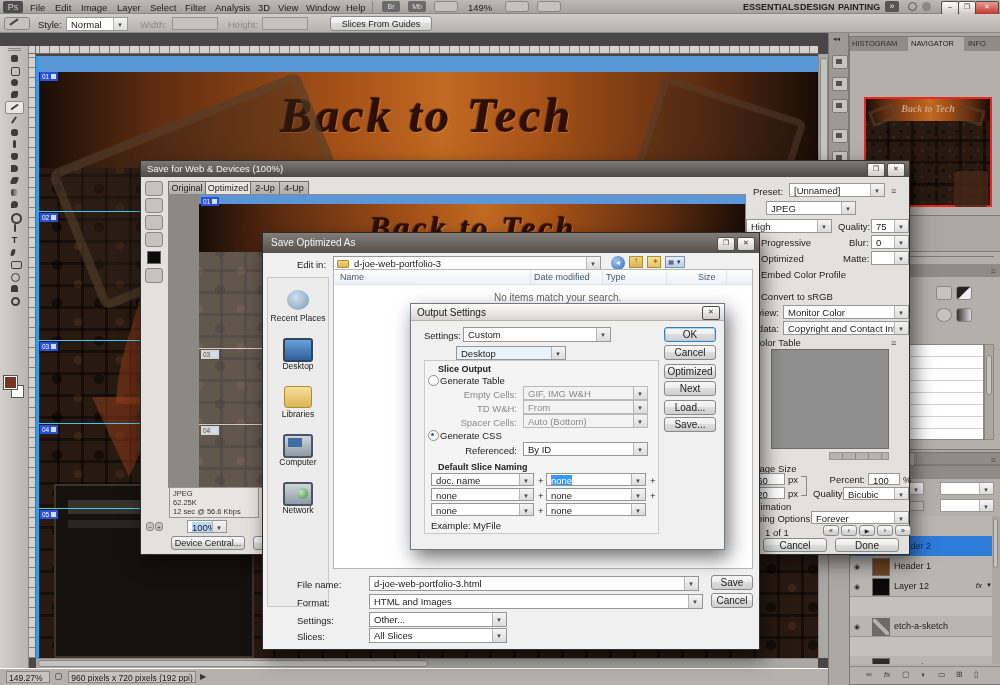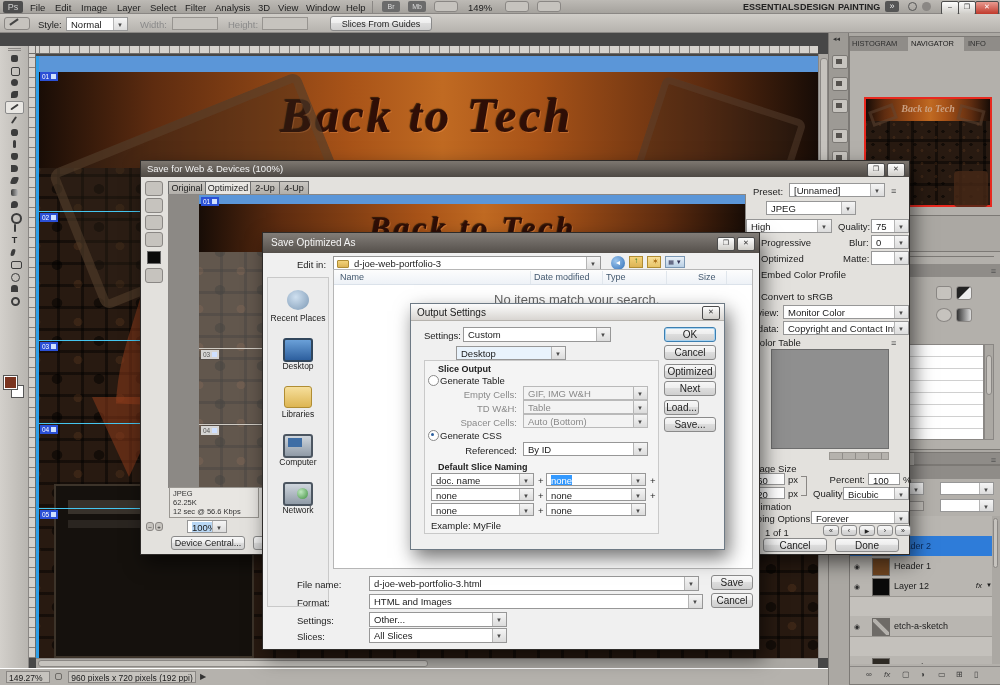--- a/index.html
+++ b/index.html
@@ -507,21 +507,21 @@
       <div class="b" style="left:0;top:0;width:418px;height:15px;background:linear-gradient(#fdfdfd,#eef2f7);border-bottom:1px solid #dbe2ea;">
         <span class="b winlist-hdr" style="left:6px;top:2px;">Name</span>
         <span class="b winlist-hdr" style="left:200px;top:2px;">Date modified</span>
         <span class="b winlist-hdr" style="left:272px;top:2px;">Type</span>
         <span class="b winlist-hdr" style="left:336px;top:2px;margin-left:28px;">Size</span>
         <i class="b" style="left:196px;top:1px;width:1px;height:13px;background:#e0e6ec;"></i>
         <i class="b" style="left:268px;top:1px;width:1px;height:13px;background:#e0e6ec;"></i>
         <i class="b" style="left:332px;top:1px;width:1px;height:13px;background:#e0e6ec;"></i>
         <i class="b" style="left:392px;top:1px;width:1px;height:13px;background:#e0e6ec;"></i>
       </div>
-      <div class="b nw" style="left:160px;top:22px;width:200px;color:#666;font-size:13px;">No items match your search.</div>
+      <div class="b nw" style="left:160px;top:22px;width:200px;color:#666;font-size:10px;">No items match your search.</div>
     </div>
 
     <span class="lbl" style="left:34px;top:346px;">File name:</span>
     <div class="combo" style="left:106px;top:343px;width:330px;height:15px;"><span>d-joe-web-portfolio-3.html</span><span class="car"></span></div>
     <div class="wbtn" style="left:448px;top:342px;width:42px;height:15px;line-height:14px;">Save</div>
     <span class="lbl" style="left:34px;top:364px;">Format:</span>
     <div class="combo" style="left:106px;top:361px;width:334px;height:15px;"><span>HTML and Images</span><span class="car"></span></div>
     <div class="wbtn" style="left:448px;top:360px;width:42px;height:15px;line-height:14px;">Cancel</div>
     <span class="lbl" style="left:34px;top:382px;">Settings:</span>
     <div class="combo" style="left:106px;top:379px;width:138px;height:15px;"><span>Other...</span><span class="car"></span></div>
@@ -533,32 +533,32 @@
     <div class="b" style="left:0;top:0;width:313px;height:17px;background:linear-gradient(#fcfcfc,#d8d5d1);border-bottom:1px solid #b5b2ad;">
       <span class="b nw" style="left:6px;top:3px;font-size:10px;width:160px;">Output Settings</span>
       <div class="tbtn" style="right:4px;top:2px;">✕</div>
     </div>
     <span class="lbl" style="left:13px;top:26px;">Settings:</span>
     <div class="combo" style="left:52px;top:23px;width:148px;height:15px;"><span>Custom</span><span class="car"></span></div>
     <div class="wbtn def" style="left:253px;top:23px;width:52px;height:15px;line-height:14px;">OK</div>
     <div class="wbtn" style="left:253px;top:41px;width:52px;height:15px;line-height:14px;">Cancel</div>
     <div class="wbtn" style="left:253px;top:60px;width:52px;height:15px;line-height:14px;">Optimized</div>
     <div class="wbtn" style="left:253px;top:77px;width:52px;height:15px;line-height:14px;">Next</div>
-    <div class="wbtn" style="left:253px;top:96px;width:35px;height:15px;line-height:14px;">Load...</div>
+    <div class="wbtn" style="left:253px;top:96px;width:52px;height:15px;line-height:14px;">Load...</div>
     <div class="wbtn" style="left:253px;top:113px;width:52px;height:15px;line-height:14px;">Save...</div>
     <div class="combo focus" style="left:45px;top:42px;width:110px;height:14px;"><span>Desktop</span><span class="car"></span></div>
 
     <div class="b" style="left:13px;top:56px;width:235px;height:174px;border:1px solid #c9c9c9;background:#f4f4f4;"></div>
     <span class="lbl" style="left:27px;top:60px;font-weight:bold;font-size:9px;">Slice Output</span>
     <div class="rad" style="left:17px;top:71px;"></div>
     <span class="lbl" style="left:29px;top:71px;">Generate Table</span>
     <span class="lbl r dim" style="left:42px;top:85px;width:64px;">Empty Cells:</span>
     <div class="combo dis" style="left:112px;top:82px;width:125px;height:14px;"><span>GIF, IMG W&amp;H</span><span class="car"></span></div>
     <span class="lbl r dim" style="left:42px;top:99px;width:64px;">TD W&amp;H:</span>
-    <div class="combo dis" style="left:112px;top:96px;width:125px;height:14px;"><span>Table</span><span class="car"></span></div>
+    <div class="combo dis" style="left:112px;top:96px;width:125px;height:14px;"><span>From</span><span class="car"></span></div>
     <span class="lbl r dim" style="left:42px;top:113px;width:64px;">Spacer Cells:</span>
     <div class="combo dis" style="left:112px;top:110px;width:125px;height:14px;"><span>Auto (Bottom)</span><span class="car"></span></div>
     <div class="rad on" style="left:17px;top:126px;"></div>
     <span class="lbl" style="left:29px;top:126px;">Generate CSS</span>
     <span class="lbl r" style="left:42px;top:141px;width:64px;">Referenced:</span>
     <div class="combo" style="left:112px;top:138px;width:125px;height:14px;"><span>By ID</span><span class="car"></span></div>
 
     <span class="lbl" style="left:27px;top:158px;font-weight:bold;font-size:9px;">Default Slice Naming</span>
     <div class="combo" style="left:20px;top:169px;width:103px;height:13px;"><span>doc. name</span><span class="car"></span></div>
     <span class="lbl" style="left:127px;top:171px;">+</span>

